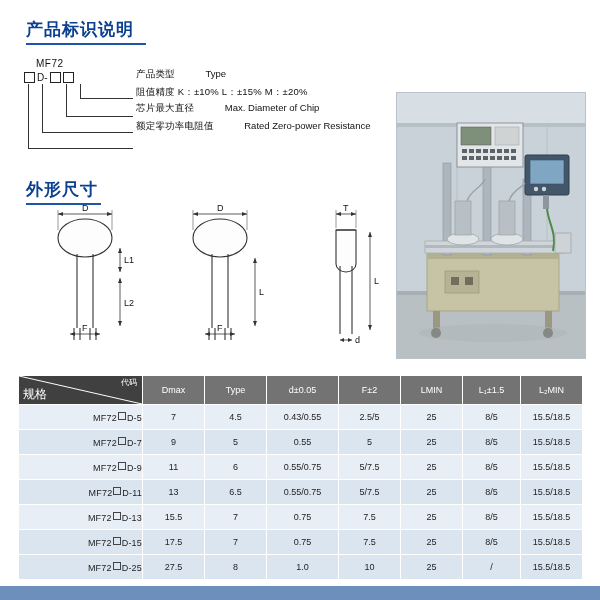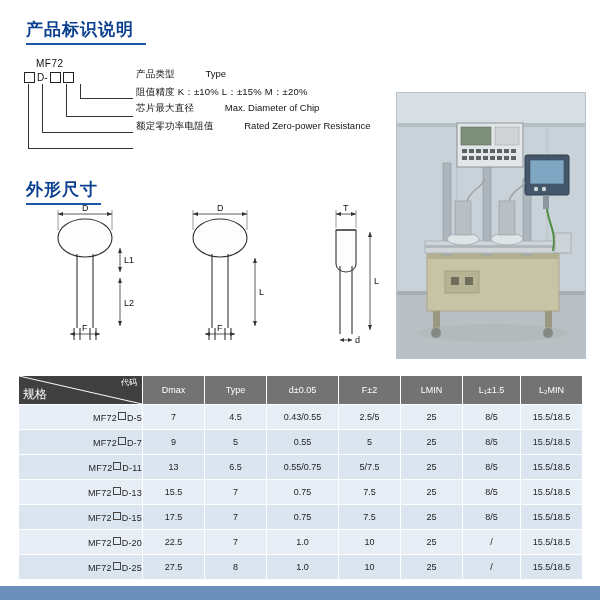--- a/index.html
+++ b/index.html
@@ -463,20 +463,30 @@
         <tr class="alt">
           <td class="model"><span>MF72</span><span class="sq"></span><span>D-7</span></td>
           <td>9</td>
           <td>5</td>
           <td>0.55</td>
           <td>5</td>
           <td>25</td>
           <td>8/5</td>
           <td>15.5/18.5</td>
         </tr>
+        <tr>
+          <td class="model"><span>MF72</span><span class="sq"></span><span>D-9</span></td>
+          <td>11</td>
+          <td>6</td>
+          <td>0.55/0.75</td>
+          <td>5/7.5</td>
+          <td>25</td>
+          <td>8/5</td>
+          <td>15.5/18.5</td>
+        </tr>
         <tr class="alt">
           <td class="model"><span>MF72</span><span class="sq"></span><span>D-11</span></td>
           <td>13</td>
           <td>6.5</td>
           <td>0.55/0.75</td>
           <td>5/7.5</td>
           <td>25</td>
           <td>8/5</td>
           <td>15.5/18.5</td>
         </tr>
@@ -493,30 +503,20 @@
         <tr class="alt">
           <td class="model"><span>MF72</span><span class="sq"></span><span>D-15</span></td>
           <td>17.5</td>
           <td>7</td>
           <td>0.75</td>
           <td>7.5</td>
           <td>25</td>
           <td>8/5</td>
           <td>15.5/18.5</td>
         </tr>
-        <tr>
-          <td class="model"><span>MF72</span><span class="sq"></span><span>D-20</span></td>
-          <td>22.5</td>
-          <td>7</td>
-          <td>1.0</td>
-          <td>10</td>
-          <td>25</td>
-          <td>/</td>
-          <td>15.5/18.5</td>
-        </tr>
         <tr class="alt">
           <td class="model"><span>MF72</span><span class="sq"></span><span>D-25</span></td>
           <td>27.5</td>
           <td>8</td>
           <td>1.0</td>
           <td>10</td>
           <td>25</td>
           <td>/</td>
           <td>15.5/18.5</td>
         </tr>

